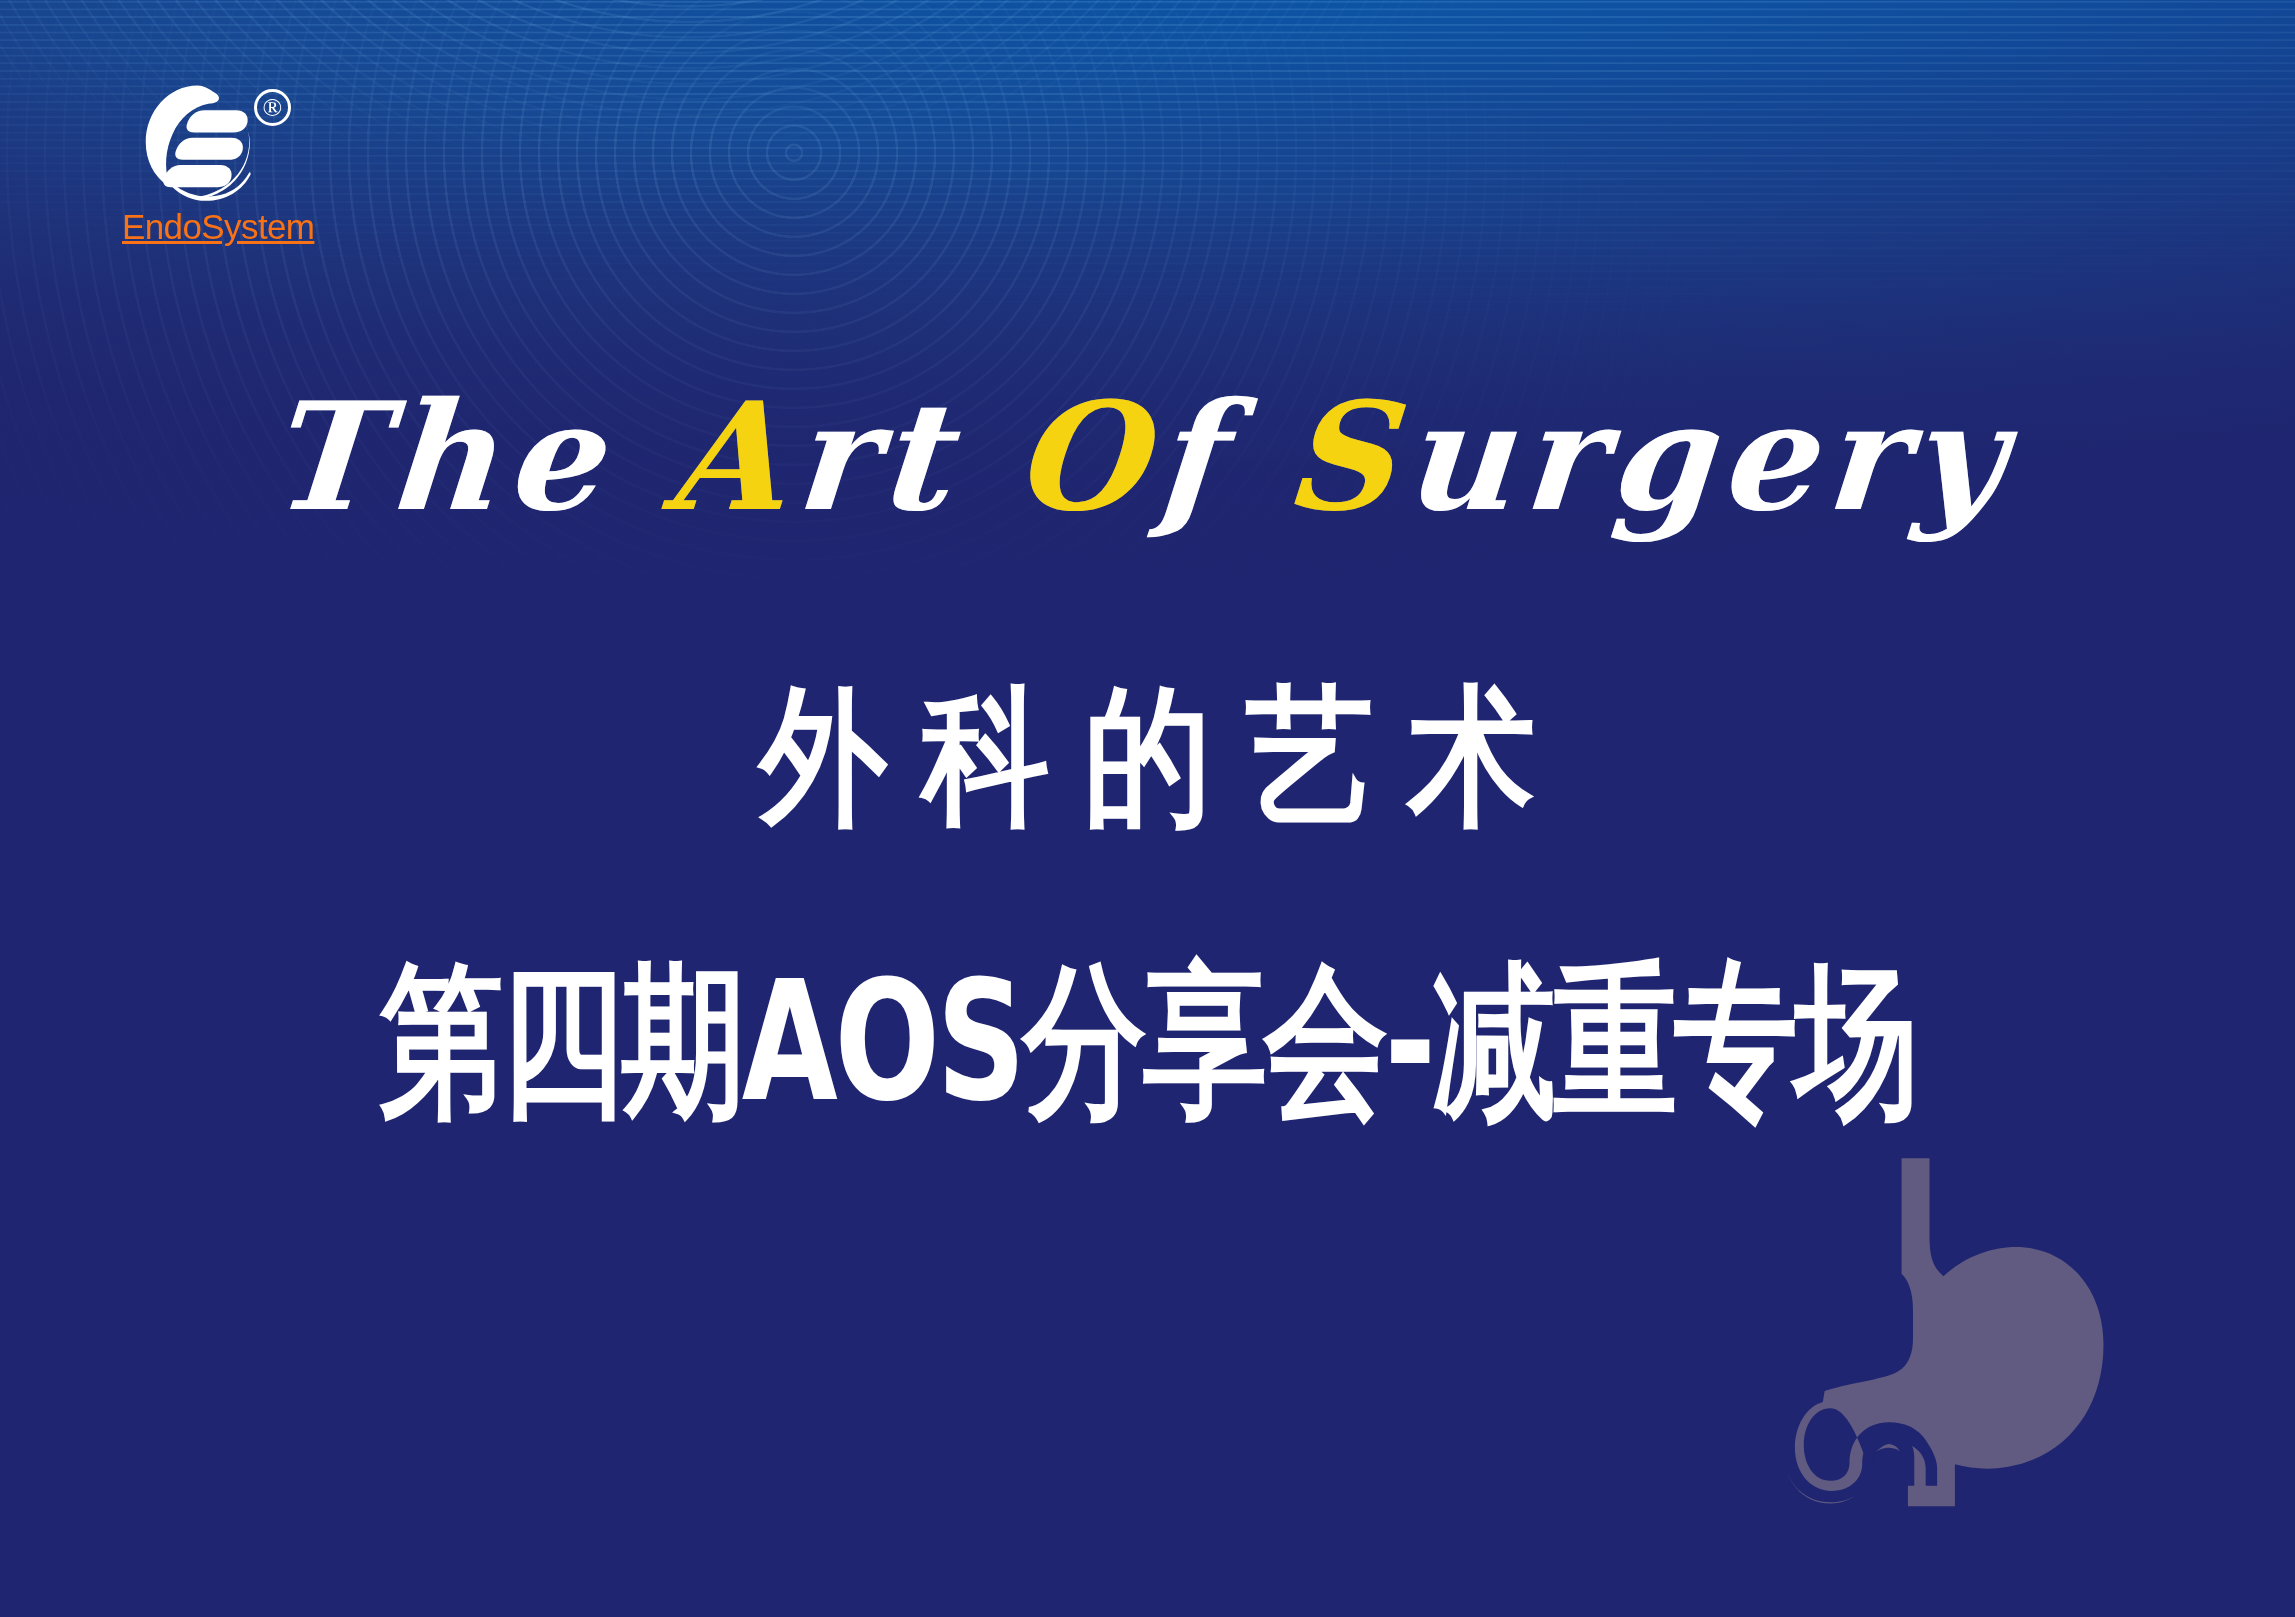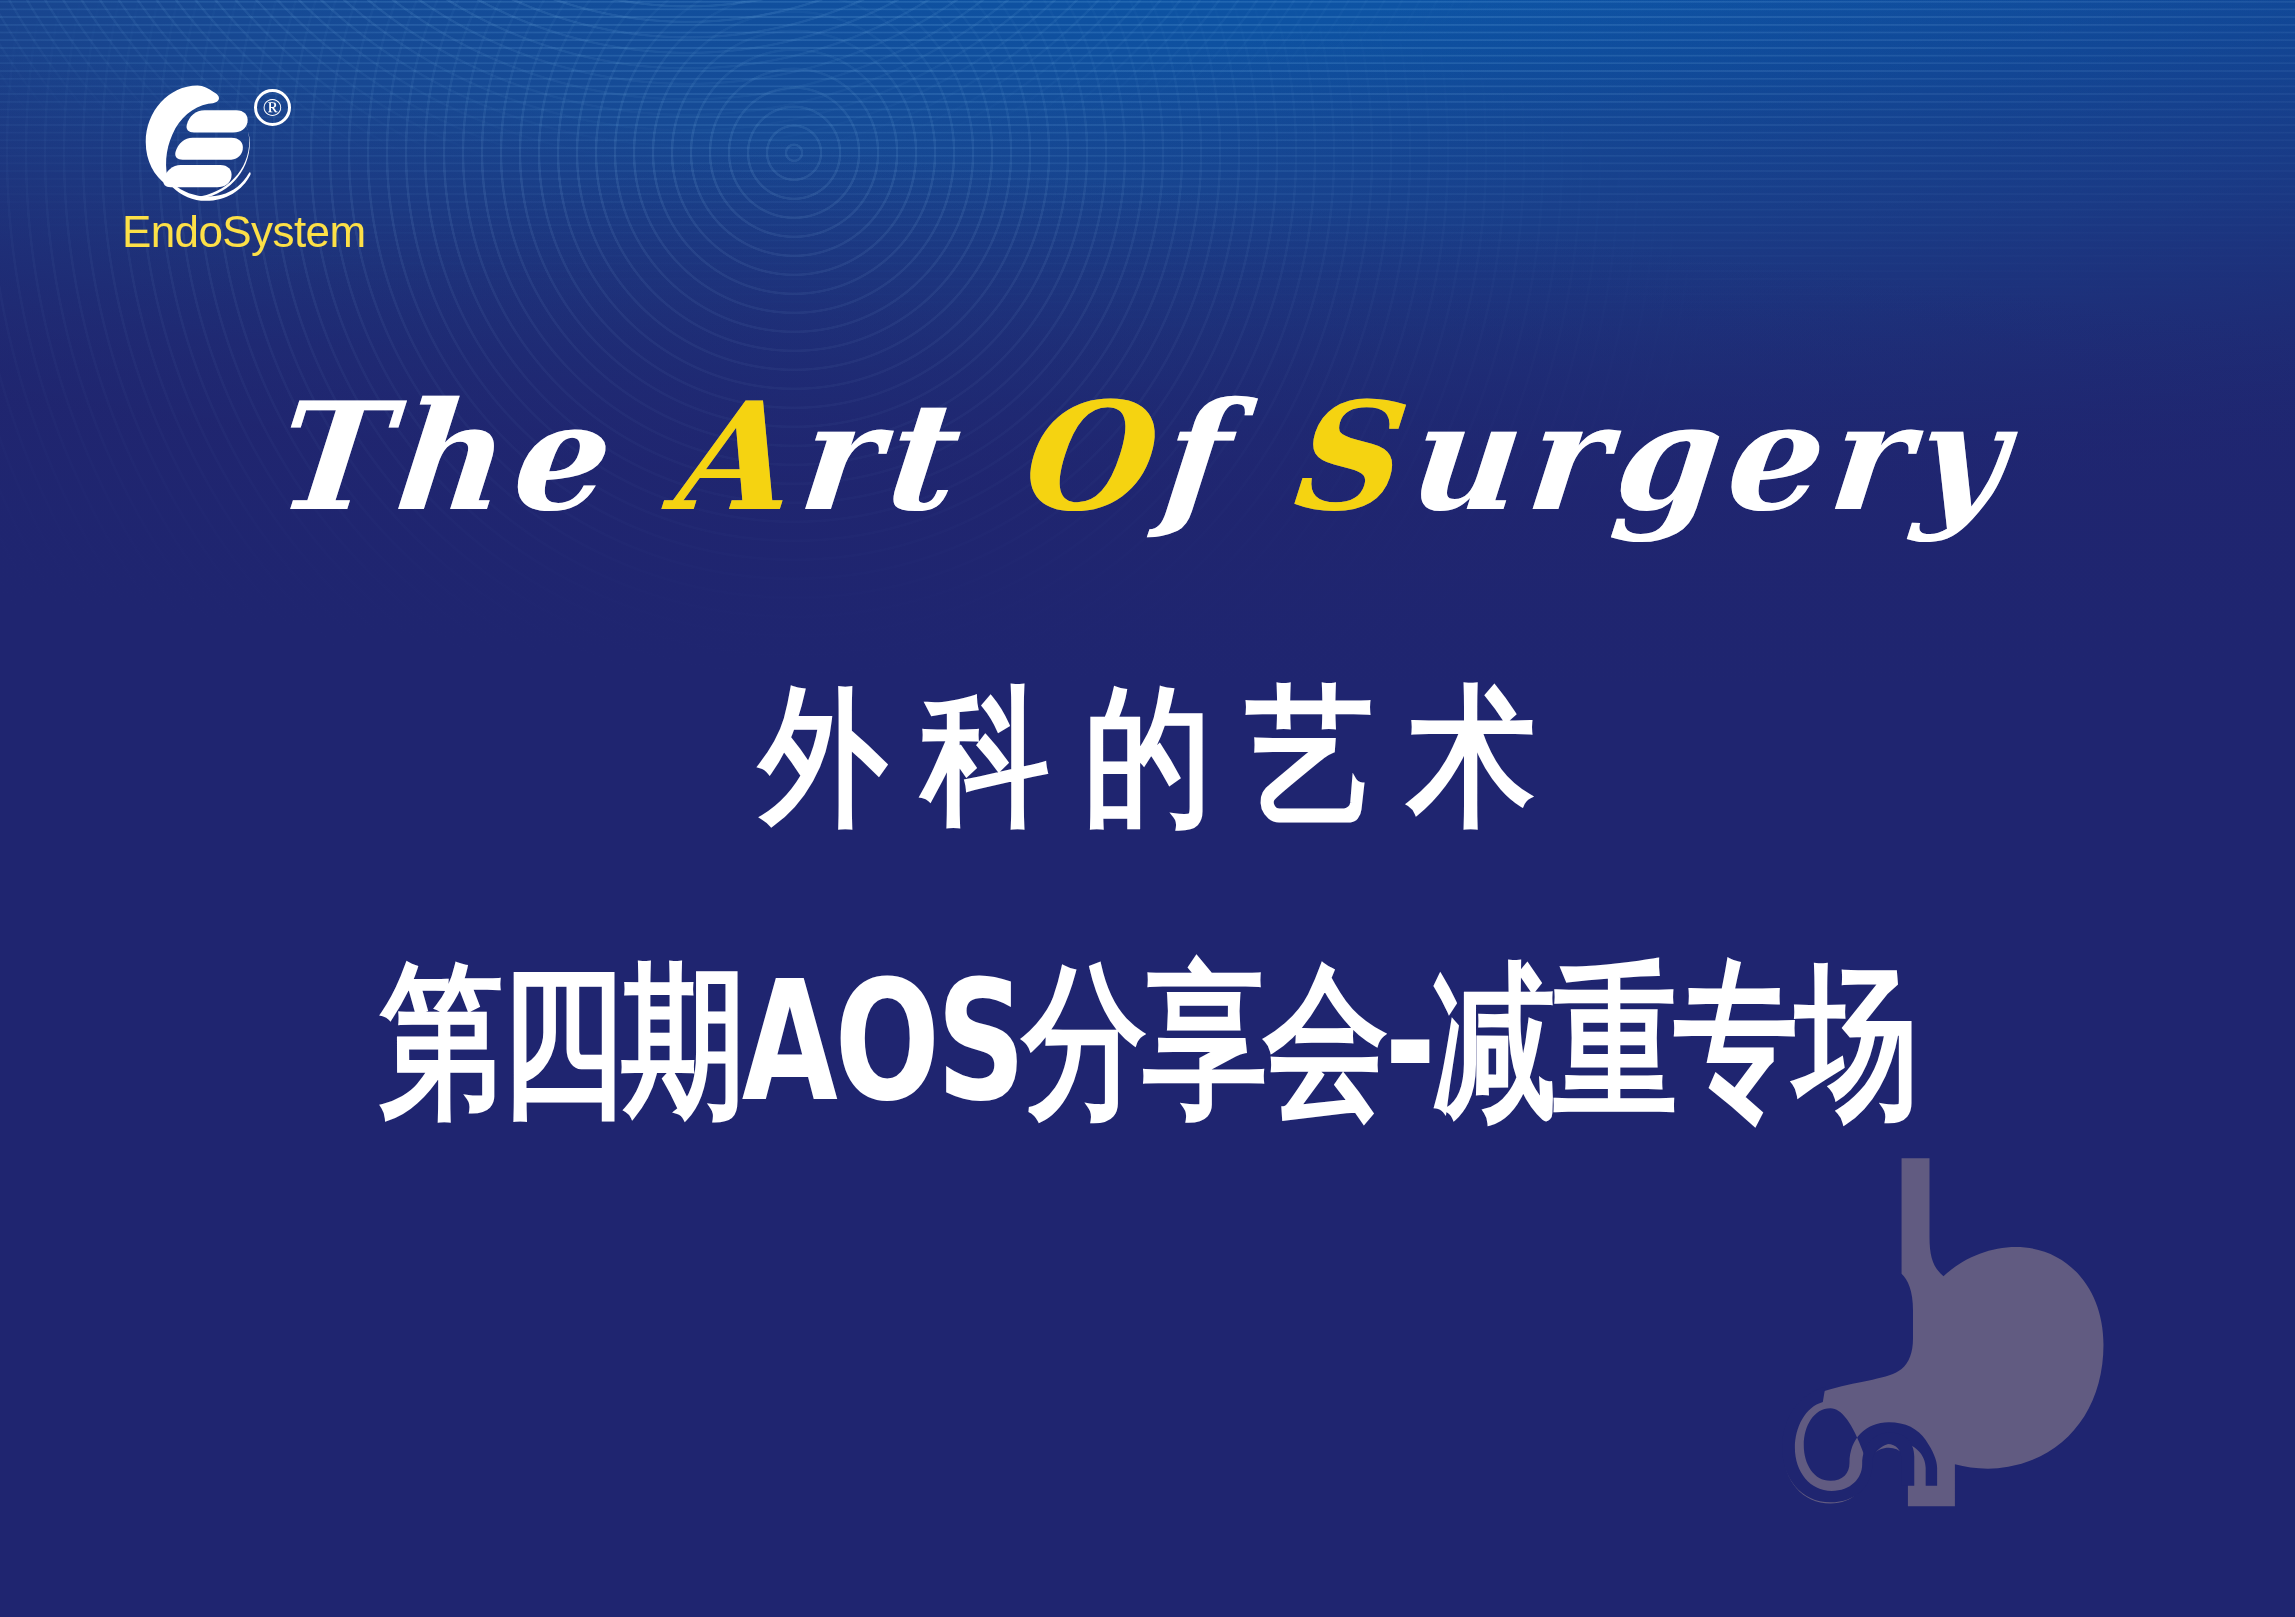--- a/index.html
+++ b/index.html
@@ -97,25 +97,26 @@
   }
   .logo-reg{
     position:absolute; left:132px; top:6px;
     width:37px; height:37px;
     border:3px solid #fff; border-radius:50%;
     color:#fff; font-size:26px; line-height:31.5px; text-align:center;
     font-family:"Liberation Serif","DejaVu Serif",serif;
   }
   .logo-name{
     position:absolute; left:0px; top:124px;
-    color:#fde047;
-    font-size:44px;
+    color:#f97316;
+    font-size:35px;
     letter-spacing:-0.6px;
     font-family:"Liberation Sans","DejaVu Sans",sans-serif;
     white-space:nowrap;
+    text-decoration:underline;
   }
 
   
   .title-en{
     position:absolute;
     left:0; right:0; top:369px;
     text-align:center;
     font-family:"DejaVu Serif","Liberation Serif",serif;
     font-size:149px;
     font-style:italic;

